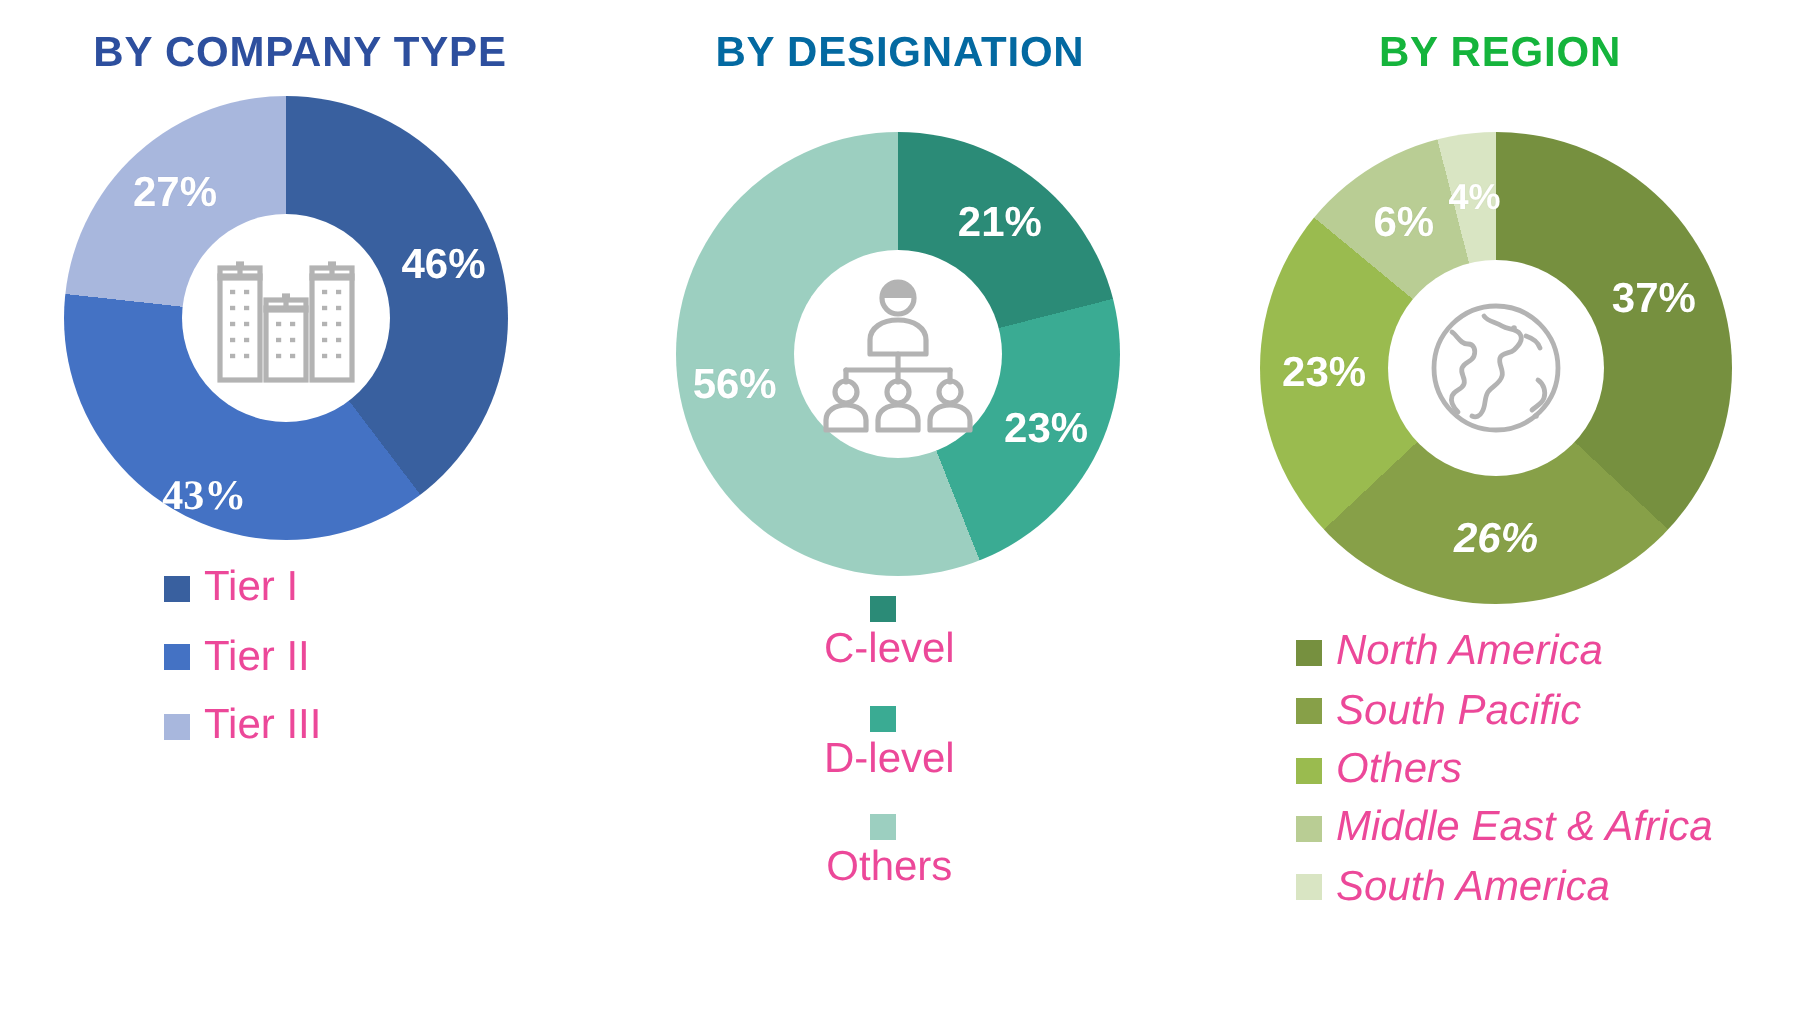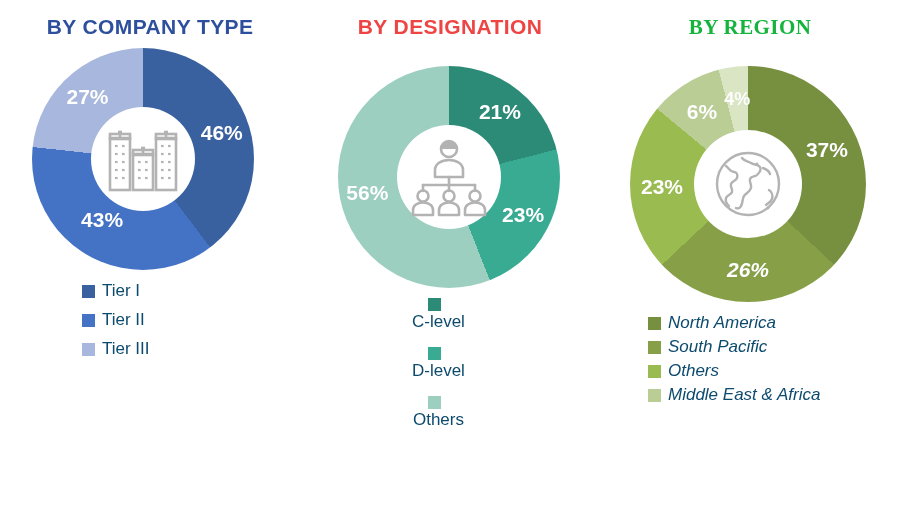--- a/index.html
+++ b/index.html
@@ -36,22 +36,22 @@
   .panel-title {
     text-align: center;
     font-weight: bold;
     font-size: 21px;
     letter-spacing: 0.4px;
     line-height: 1.25;
     padding-top: 14px;
     text-transform: uppercase;
   }
   .title-company { color: #2d4f9e; padding-left: 18px; padding-right: 18px; }
-  .title-designation { color: #ef4444; }
-  .title-region { color: #15b43c; font-family: Liberation Serif, serif; }
+  .title-designation { color: #0369a1; }
+  .title-region { color: #15b43c; }
 
   
   .donut-wrap {
     position: relative;
     margin: 0 auto;
   }
   .donut {
     position: relative;
     border-radius: 50%;
   }
@@ -90,22 +90,22 @@
     align-items: center;
     margin-bottom: 2px;
   }
   .legend-swatch {
     width: 13px;
     height: 13px;
     margin-right: 7px;
     flex: none;
   }
   .legend-label {
-    font-size: 17px;
-    color: #0c4a6e;
+    font-size: 21px;
+    color: #ec4899;
     line-height: 1.35;
     white-space: nowrap;
   }
   .legend-company { padding-left: 82px; }
   .legend-company .legend-row { margin-bottom: 6px; }
   .legend-designation { padding-left: 112px; }
   .legend-designation .legend-row { margin-bottom: 13px; flex-direction: column; }
   .legend-region { padding-left: 48px; font-style: italic; }
   .legend-region .legend-row { margin-bottom: 1px; }
 </style>
@@ -159,21 +159,21 @@
                   <line x1="45" y1="46" x2="47.6" y2="46"></line>
         <line x1="38" y1="54" x2="40.6" y2="54"></line>
                   <line x1="45" y1="54" x2="47.6" y2="54"></line>
         <line x1="38" y1="62" x2="40.6" y2="62"></line>
                   <line x1="45" y1="62" x2="47.6" y2="62"></line>
       </g>
     </svg>
             </span>
           </div>
           <div class="slice-label" style="left: 189.778px; top: 84.4565px;">46%</div>
-          <div class="slice-label" style="left: 70.0866px; top: 172px;">43%</div>
+          <div class="slice-label" style="left: 70.0866px; top: 200px; font-family: Liberation Serif, serif;">43%</div>
           <div class="slice-label" style="left: 55.4868px; top: 49.122px;">27%</div>
         </div>
       </div>
 
     <div class="legend legend-company">
       <div class="legend-inner">
         <div class="legend-row">
           <span class="legend-swatch" style="background:#39609f"></span>
           <span class="legend-label">Tier I</span>
         </div>
@@ -275,17 +275,21 @@
           <span class="legend-label">South Pacific</span>
         </div>
         <div class="legend-row">
           <span class="legend-swatch" style="background:#9abb4f"></span>
           <span class="legend-label">Others</span>
         </div>
         <div class="legend-row">
           <span class="legend-swatch" style="background:#b9cd94"></span>
           <span class="legend-label">Middle East &amp; Africa</span>
         </div>
+        <div class="legend-row">
+          <span class="legend-swatch" style="background:#d9e5c3"></span>
+          <span class="legend-label">South America</span>
+        </div>
       </div>
     </div>
   </div>
 
 </div>
 
 </body></html>

